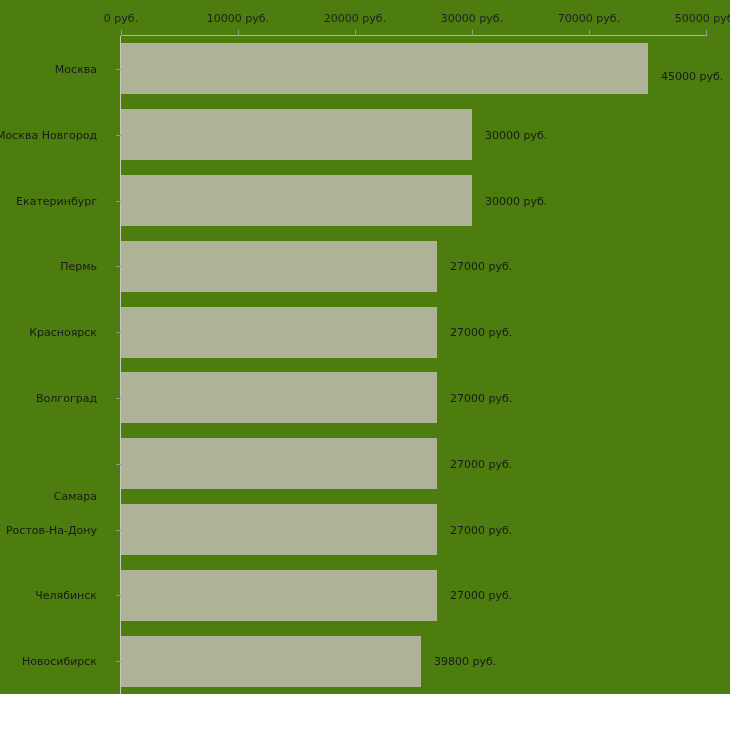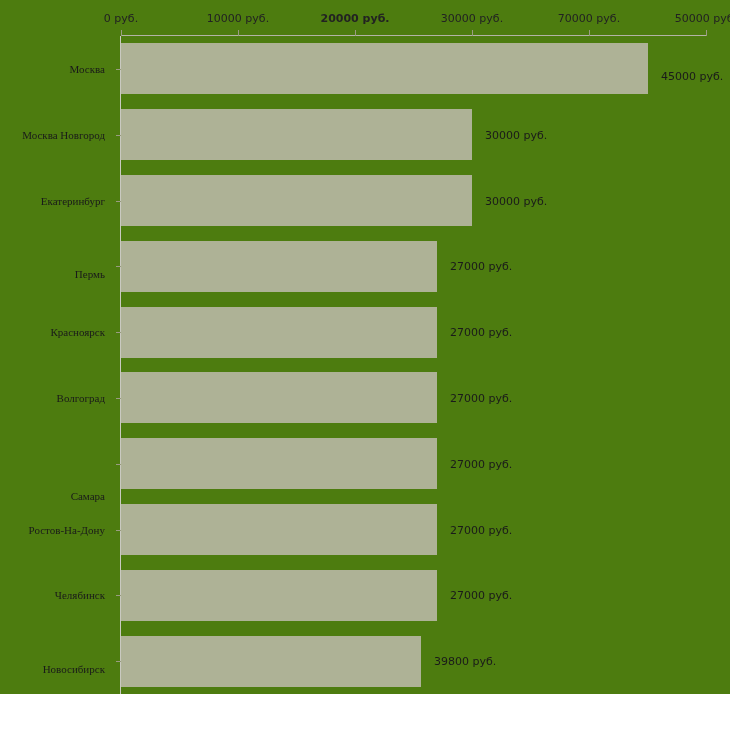--- a/index.html
+++ b/index.html
@@ -53,27 +53,26 @@
   }
   .cat-tick {
     position: absolute;
     left: 116px;
     width: 5px;
     height: 1px;
     background: #9a9c82;
   }
   .cat-label {
     position: absolute;
-    right: 8px;
+    right: 16px;
     font-size: 11px;
     color: #1a1a1a;
     white-space: nowrap;
     text-align: right;
     transform: translateY(-50%);
-    font-family: Liberation Serif, serif;
   }
   .cat-label-wrap {
     position: absolute;
     left: 0;
     width: 113px;
   }
   
   .bar {
     position: absolute;
     left: 0;
@@ -92,21 +91,21 @@
 
 <div id="chart-root">
 
   <div class="axis-line"></div>
   <div id="x-ticks">
       <div class="tick-mark" style="left: 120.5px;"></div>
       <div class="tick-label" style="left: 121px;">0 руб.</div>
       <div class="tick-mark" style="left: 237.5px;"></div>
       <div class="tick-label" style="left: 238px;">10000 руб.</div>
       <div class="tick-mark" style="left: 354.5px;"></div>
-      <div class="tick-label" style="left: 355px; font-weight: bold;">20000 руб.</div>
+      <div class="tick-label" style="left: 355px;">20000 руб.</div>
       <div class="tick-mark" style="left: 471.5px;"></div>
       <div class="tick-label" style="left: 472px;">30000 руб.</div>
       <div class="tick-mark" style="left: 588.5px;"></div>
       <div class="tick-label" style="left: 589px;">70000 руб.</div>
       <div class="tick-mark" style="left: 705.5px;"></div>
       <div class="tick-label" style="left: 706px;">50000 руб.</div>
     </div>
 
   <div class="cat-axis-line"></div>
   <div id="cat-ticks">
@@ -117,21 +116,21 @@
       <div class="cat-tick" style="top: 135px; background: rgb(154, 156, 130);"></div>
       <div class="cat-label-wrap" style="top: 134.7px;">
         <div class="cat-label" style="top: 0px;">Москва Новгород</div>
       </div>
       <div class="cat-tick" style="top: 201px; background: rgb(154, 156, 130);"></div>
       <div class="cat-label-wrap" style="top: 200.5px;">
         <div class="cat-label" style="top: 0px;">Екатеринбург</div>
       </div>
       <div class="cat-tick" style="top: 266px; background: rgb(154, 156, 130);"></div>
       <div class="cat-label-wrap" style="top: 266.3px;">
-        <div class="cat-label" style="top: 0px; margin-top: 8px;">Пермь</div>
+        <div class="cat-label" style="top: 0px;">Пермь</div>
       </div>
       <div class="cat-tick" style="top: 332px; background: rgb(154, 156, 130);"></div>
       <div class="cat-label-wrap" style="top: 332.1px;">
         <div class="cat-label" style="top: 0px;">Красноярск</div>
       </div>
       <div class="cat-tick" style="top: 398px; background: rgb(154, 156, 130);"></div>
       <div class="cat-label-wrap" style="top: 397.9px;">
         <div class="cat-label" style="top: 0px;">Волгоград</div>
       </div>
       <div class="cat-tick" style="top: 464px; background: rgb(154, 156, 130);"></div>
@@ -141,21 +140,21 @@
       <div class="cat-tick" style="top: 530px; background: rgb(154, 156, 130);"></div>
       <div class="cat-label-wrap" style="top: 529.5px;">
         <div class="cat-label" style="top: 0px;">Ростов-На-Дону</div>
       </div>
       <div class="cat-tick" style="top: 595px; background: rgb(154, 156, 130);"></div>
       <div class="cat-label-wrap" style="top: 595.3px;">
         <div class="cat-label" style="top: 0px; text-align: right;">Челябинск</div>
       </div>
       <div class="cat-tick" style="top: 661px; background: rgb(154, 156, 130);"></div>
       <div class="cat-label-wrap" style="top: 661.1px;">
-        <div class="cat-label" style="top: 0px; margin-top: 8px;">Новосибирск</div>
+        <div class="cat-label" style="top: 0px;">Новосибирск</div>
       </div>
     </div>
 
   <div id="bars">
       <div class="bar" title="Москва 45000 руб." style="left: 121px; top: 43px; width: 527px; height: 51px; background: rgb(174, 178, 150);"></div>
       <div class="bar-value" style="left: 661px; top: 76px;">45000 руб.</div>
       <div class="bar" title="Нижний Новгород 30000 руб." style="left: 121px; top: 109px; width: 351px; height: 51px; background: rgb(174, 178, 150);"></div>
       <div class="bar-value" style="left: 485px; top: 134.7px;">30000 руб.</div>
       <div class="bar" title="Екатеринбург 30000 руб." style="left: 121px; top: 175px; width: 351px; height: 51px; background: rgb(174, 178, 150);"></div>
       <div class="bar-value" style="left: 485px; top: 200.5px;">30000 руб.</div>

